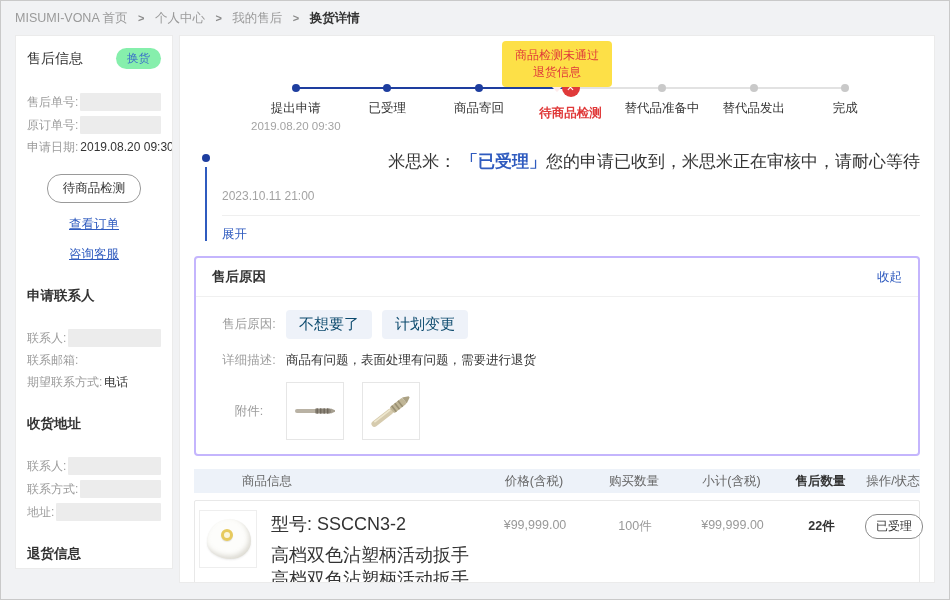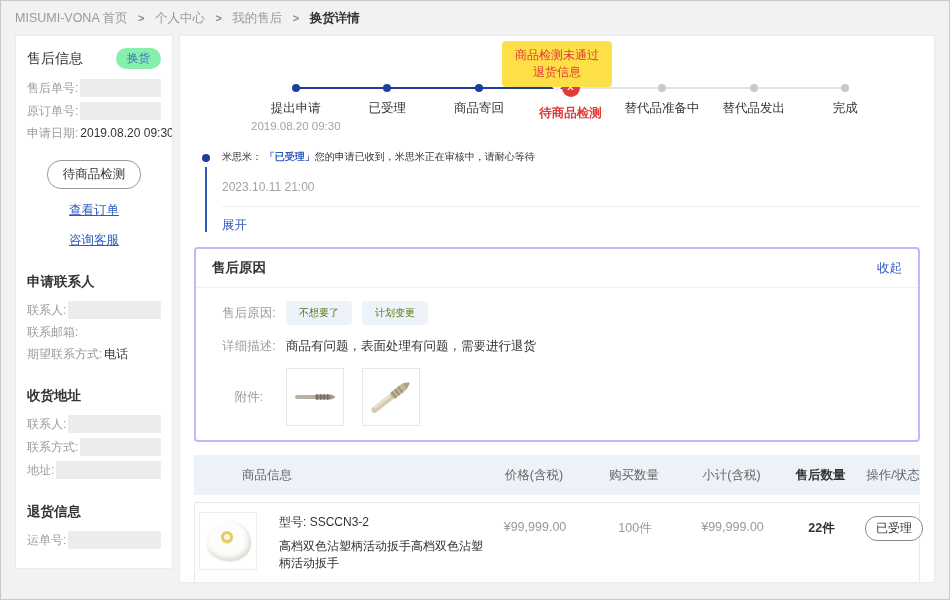--- a/index.html
+++ b/index.html
@@ -17,21 +17,21 @@
 
   
   .sidebar { width:158px; flex:none; background:#fff; border:1px solid #ebebeb; height:534px; padding:12px 11px; overflow:hidden; }
   .side-head { display:flex; justify-content:space-between; align-items:center; }
   .side-title { font-size:14px; font-weight:normal; color:#333; }
   .badge { background:#86efac; color:#3a6ec9; font-size:11.5px; padding:3px 11px; border-radius:12px; }
   .field { display:flex; align-items:center; margin-top:5px; font-size:12px; color:#9c9c9c; line-height:17px; white-space:nowrap; }
   .field .val { color:#333; margin-left:2px; }
   .redact { background:#ececec; height:18px; border-radius:1px; }
   .redact.grow { flex:1; margin-left:2px; }
-  .field.first { margin-top:10px; }
+  .field.first { margin-top:24px; }
   .status-pill { display:block; margin:18px auto 0; width:max-content; background:#fff; border:1px solid #9a9a9a; border-radius:14px; padding:5px 15px; font-size:12.5px; color:#333; }
   .side-link { display:block; text-align:center; color:#2f5bbf; text-decoration:underline; font-size:12.5px; margin-top:13px; cursor:pointer; }
   .side-sec { font-weight:bold; font-size:13.5px; color:#333; margin-top:24px; }
 
   
   .main { flex:1; background:#fff; border:1px solid #ebebeb; height:548px; padding:0 14px; position:relative; overflow:hidden; }
 
   
   .alert { position:absolute; top:5px; left:377px; transform:translateX(-50%); background:#fde047; color:#e03a3a; font-size:12px; text-align:center; padding:6px 13px; border-radius:4px; line-height:17px; z-index:3; }
   .alert::after { content:''; position:absolute; bottom:-5px; left:50%; margin-left:-5px; border-left:5px solid transparent; border-right:5px solid transparent; border-top:5px solid #fdeaea; }
@@ -49,50 +49,50 @@
   .step-label { margin-top:8px; color:#333; }
   .step.failed .step-label { color:#e03a3a; font-weight:bold; }
   .step-date { font-size:11.5px; color:#a3a3a3; margin-top:3px; }
 
   
   .history { margin-top:18px; }
   .history-title { font-size:14px; font-weight:bold; color:#333; }
   .entry { position:relative; margin-top:12px; padding-left:28px; }
   .entry-dot { position:absolute; left:8px; top:4px; width:8px; height:8px; background:#1e3e9f; border-radius:50%; }
   .entry-line { position:absolute; left:11px; top:17px; bottom:2px; width:2px; background:#2f5bbf; }
-  .entry-head { font-size:10px; color:#333; }
+  .entry-head { font-size:17px; color:#333;text-align:right; }
   .entry-status { color:#2f5bbf; font-weight:bold; }
   .entry-date { color:#a3a3a3; font-size:12px; margin-top:16px; }
   .entry-divider { border-top:1px solid #efefef; margin-top:12px; }
   .expand { display:inline-block; color:#2f5bbf; font-size:12.5px; margin-top:10px; cursor:pointer; }
 
   
   .reason { border:2px solid #c4b5fd; border-radius:4px; margin-top:13px; }
   .reason-head { display:flex; justify-content:space-between; align-items:center; padding:10px 16px; border-bottom:1px solid #f0f0f0; }
   .reason-title { font-weight:bold; font-size:13.5px; color:#333; }
   .collapse { color:#2f5bbf; font-size:12.5px; cursor:pointer; }
   .reason-body { padding:0 16px 14px; }
   .r-row { display:flex; align-items:center; margin-top:13px; font-size:12.5px; color:#333; }
   .r-label { width:74px; flex:none; color:#9c9c9c;text-align:center; }
-  .tag { display:inline-block; background:#eef2f9; border-radius:4px; padding:5px 13px; margin-right:10px; font-size:10px; color:#4d7c0f;font-family:Liberation Serif, serif; }
+  .tag { display:inline-block; background:#eef2f9; border-radius:4px; padding:5px 13px; margin-right:10px; font-size:15px; color:#0c4a6e;font-family:Liberation Serif, serif; }
   .thumb { width:58px; height:58px; border:1px solid #e6e6e6; background:#fff; display:flex; align-items:center; justify-content:center; margin-right:18px; }
 
   
-  .table-head { display:grid; grid-template-columns:290px 100px 100px 95px 83px 62px; background:#edf2f9; height:40px; align-items:center; margin-top:13px; font-size:12.5px; color:#666; }
+  .table-head { display:grid; grid-template-columns:290px 100px 100px 95px 83px 62px; background:#edf2f9; height:24px; align-items:center; margin-top:13px; font-size:12.5px; color:#666; }
   .th { text-align:center; }
   .th-product { text-align:left; padding-left:48px; }
   .th-after { color:#333; font-weight:bold; }
   .row-card { display:grid; grid-template-columns:290px 100px 100px 95px 83px 62px; border:1px solid #e8e8e8; border-radius:2px; margin-top:7px; padding:9px 0 12px; }
   .cell { text-align:center; padding-top:8px; font-size:12.5px; color:#999; }
   .cell-after { color:#333; font-weight:bold; }
   .product-cell { display:flex; padding-left:4px; }
   .p-img { width:58px; height:58px; border:1px solid #eee; background:#fff; position:relative; flex:none; }
   .mask-shape { position:absolute; left:7px; top:8px; width:44px; height:40px; background:#fdfdfb; border-radius:52% 48% 46% 54%/58% 55% 45% 42%; box-shadow:inset -2px -3px 5px rgba(180,175,160,.45), 0 1px 2px rgba(0,0,0,.08); }
   .mask-valve { position:absolute; left:21px; top:18px; width:12px; height:12px; border-radius:50%; background:#fbf6e0; border:3px solid #e7ca5e; box-shadow:0 1px 1px rgba(0,0,0,.1); }
-  .p-info { margin-left:22px; font-size:12px; color:#333; padding-top:2px; }
+  .p-info { margin-left:14px; font-size:18px; color:#333; padding-top:2px; }
   .p-name { margin-top:7px; }
   .status-badge { display:inline-block; border:1px solid #8a8a8a; border-radius:12px; padding:3px 10px; font-size:12px; color:#333; margin-top:2px; background:#fff; }
 </style>
 </head>
 <body>
 
 <div class="viewport">
 
   <div class="breadcrumb">
     <span class="crumb">MISUMI-VONA 首页</span>

